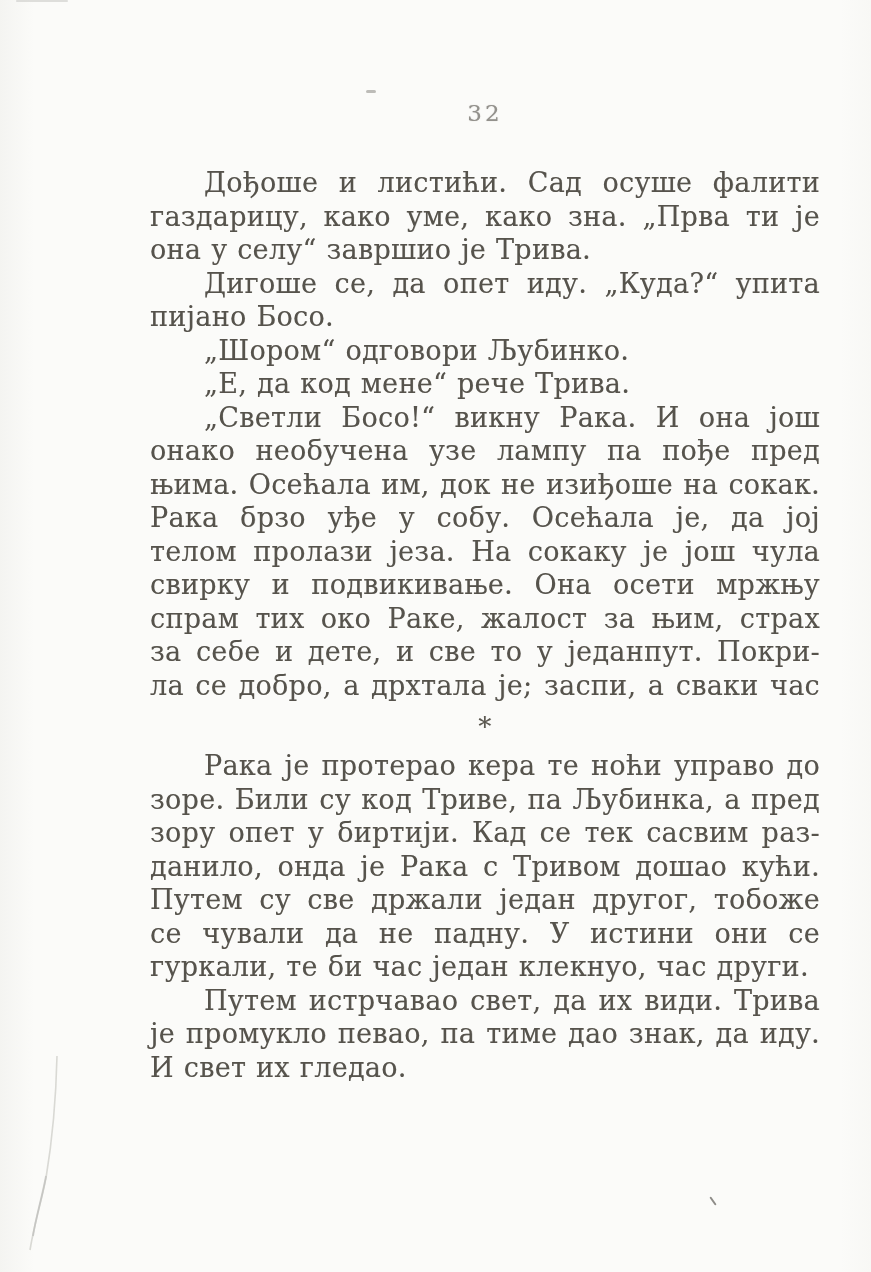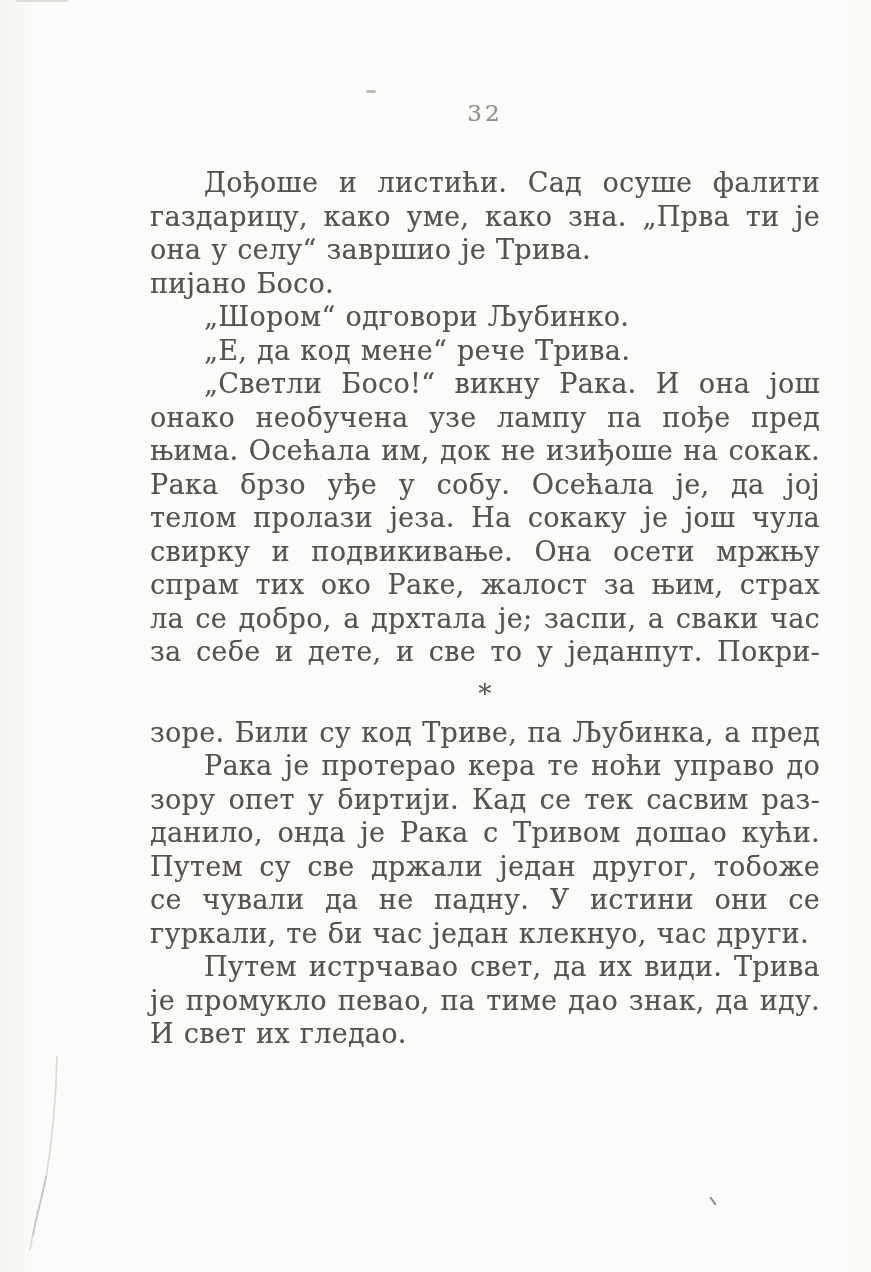--- a/index.html
+++ b/index.html
@@ -100,50 +100,51 @@
 
   <div class="text">
 
     <p class="para">
       <span class="line j ind">Дођоше и листићи. Сад осуше фалити</span>
       <span class="line j">газдарицу, како уме, како зна. „Прва ти је</span>
       <span class="line">она у селу“ завршио је Трива.</span>
     </p>
 
     <p class="para">
+      <span class="line j ind">Дигоше се, да опет иду. „Куда?“ упита</span>
       <span class="line">пијано Босо.</span>
     </p>
 
     <p class="para">
       <span class="line ind">„Шором“ одговори Љубинко.</span>
     </p>
 
     <p class="para">
       <span class="line ind">„Е, да код мене“ рече Трива.</span>
     </p>
 
     <p class="para">
       <span class="line j ind">„Светли Босо!“ викну Рака. И она још</span>
       <span class="line j">онако необучена узе лампу па пође пред</span>
       <span class="line j">њима. Осећала им, док не изиђоше на сокак.</span>
       <span class="line j">Рака брзо уђе у собу. Осећала је, да јој</span>
       <span class="line j">телом пролази језа. На сокаку је још чула</span>
       <span class="line j">свирку и подвикивање. Она осети мржњу</span>
       <span class="line j">спрам тих око Раке, жалост за њим, страх</span>
+      <span class="line j">за себе и дете, и све то у једанпут. Покри-</span>
       <span class="line j">ла се добро, а дрхтала је; заспи, а сваки час</span>
-      <span class="line j">за себе и дете, и све то у једанпут. Покри-</span>
     </p>
 
     <div class="sep">
       <span>*</span>
     </div>
 
     <p class="para">
+      <span class="line j ind">Рака је протерао кера те ноћи управо до</span>
       <span class="line j">зоре. Били су код Триве, па Љубинка, а пред</span>
-      <span class="line j ind">Рака је протерао кера те ноћи управо до</span>
       <span class="line j">зору опет у биртији. Кад се тек сасвим раз-</span>
       <span class="line j">данило, онда је Рака с Тривом дошао кући.</span>
       <span class="line j">Путем су све држали један другог, тобоже</span>
       <span class="line j">се чували да не падну. У истини они се</span>
       <span class="line">гуркали, те би час један клекнуо, час други.</span>
     </p>
 
     <p class="para">
       <span class="line j ind">Путем истрчавао свет, да их види. Трива</span>
       <span class="line j">је промукло певао, па тиме дао знак, да иду.</span>

